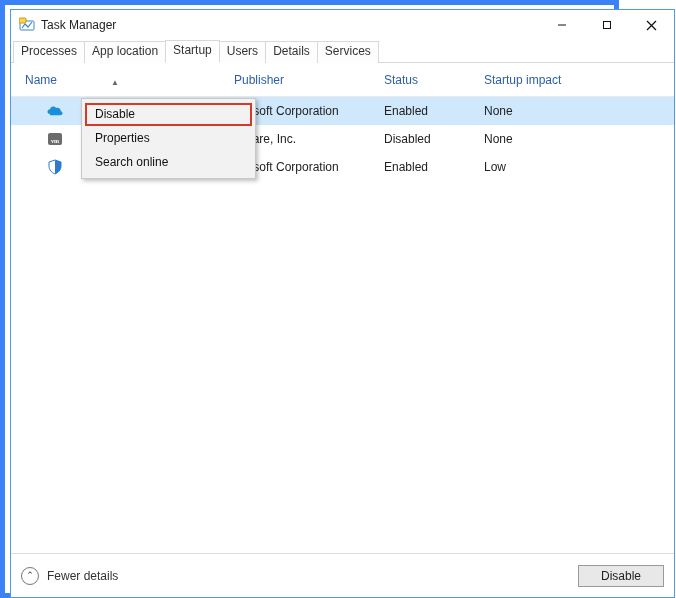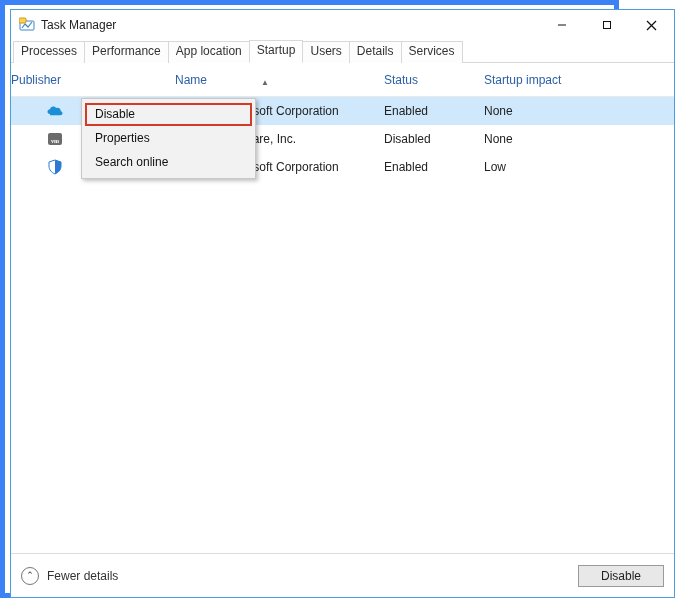--- a/index.html
+++ b/index.html
@@ -214,36 +214,35 @@
               <line x1="1" y1="1" x2="10" y2="10" stroke="#111" stroke-width="1.2"></line>
               <line x1="10" y1="1" x2="1" y2="10" stroke="#111" stroke-width="1.2"></line>
             </svg>
       </div>
     </div>
   </div>
 
 
   <div class="tabs">
     <div class="tab">Processes</div>
-    <div class="tab">Performance</div>
     <div class="tab">App location</div>
     <div class="tab active">Startup</div>
     <div class="tab">Users</div>
     <div class="tab">Details</div>
     <div class="tab">Services</div>
   </div>
 
   <div class="columns">
-    <div class="col col-pub">
-      <span>Publisher</span>
-      <span class="col-sep"></span>
-    </div>
     <div class="col col-name">
       <span>Name</span>
       <span class="sort-caret">▲</span>
+      <span class="col-sep"></span>
+    </div>
+    <div class="col col-pub">
+      <span>Publisher</span>
       <span class="col-sep"></span>
     </div>
     <div class="col col-stat">
       <span>Status</span>
       <span class="col-sep"></span>
     </div>
     <div class="col col-imp">
       <span>Startup impact</span>
       <span class="col-sep"></span>
     </div>

